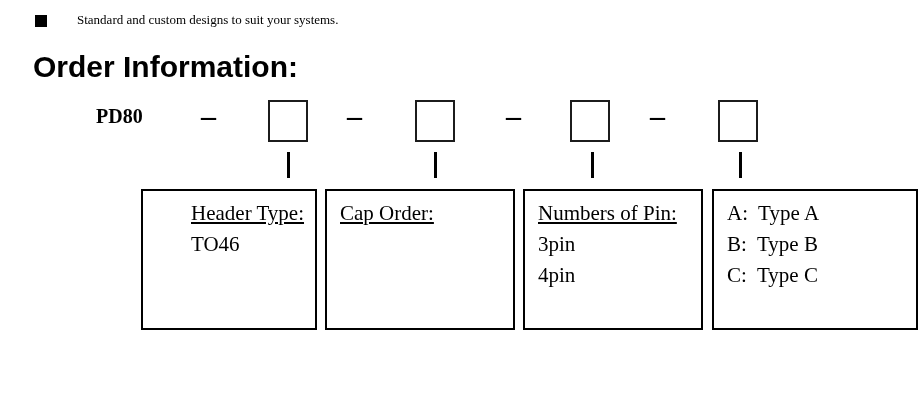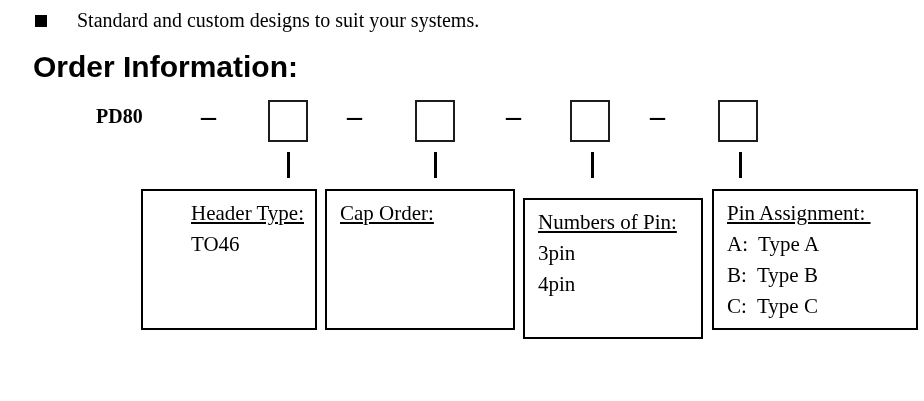--- a/index.html
+++ b/index.html
@@ -16,21 +16,21 @@
   
   .bullet-square {
     position: absolute;
     left: 35px; top: 15px;
     width: 12px; height: 12px;
     background: #000000;
   }
   .bullet-text {
     position: absolute;
     left: 77px; top: 8px;
-    font-size: 20px;
+    font-size: 13px;
     line-height: 24px;
     white-space: pre;
   }
 
   
   .section-title {
     position: absolute;
     left: 33px; top: 51px;
     margin: 0;
     font-family: "Liberation Sans", sans-serif;
@@ -92,21 +92,21 @@
     height: 141px;
     border: 2px solid #000000;
     box-sizing: border-box;
     background: #ffffff;
     padding: 7px 6px 0 13px;
     font-size: 21px;
     line-height: 31px;
   }
   .fb1 { left: 141px; width: 176px; padding-left: 48px; }
   .fb2 { left: 325px; width: 190px; }
-  .fb3 { left: 523px; width: 180px; margin-top: 9px; }
+  .fb3 { left: 523px; width: 180px; }
   .fb4 { left: 712px; width: 206px; }
 
   .field-title {
     display: block;
     text-decoration: underline;
     white-space: pre;
   }
   .field-line {
     display: block;
     white-space: pre;
@@ -147,19 +147,18 @@
     <span class="field-title">Cap Order:</span>
   </div>
 
   <div class="field-box fb3">
     <span class="field-title">Numbers of Pin:</span>
     <span class="field-line">3pin</span>
     <span class="field-line">4pin</span>
   </div>
 
   <div class="field-box fb4">
-    <span class="field-title">Pin Assignment: </span>
     <span class="field-line">A:  Type A</span>
     <span class="field-line">B:  Type B</span>
     <span class="field-line">C:  Type C</span>
   </div>
 
 </div>
 
 </body></html>

